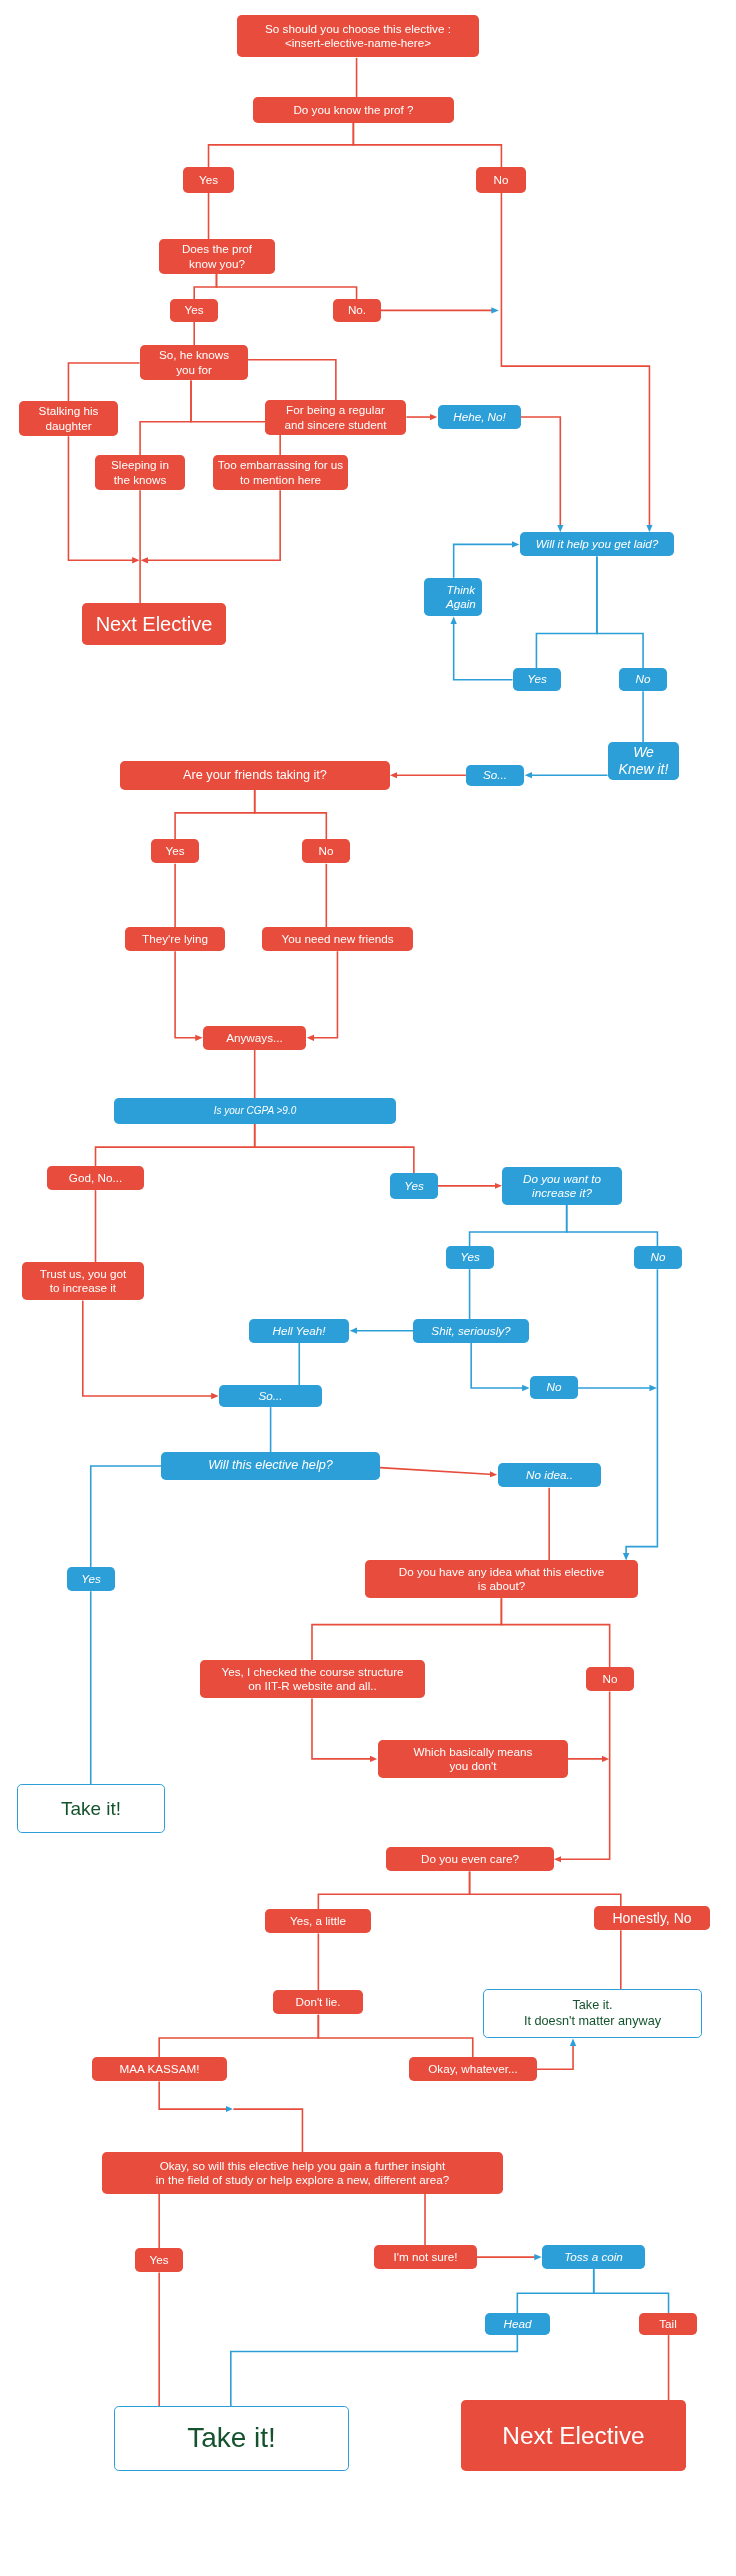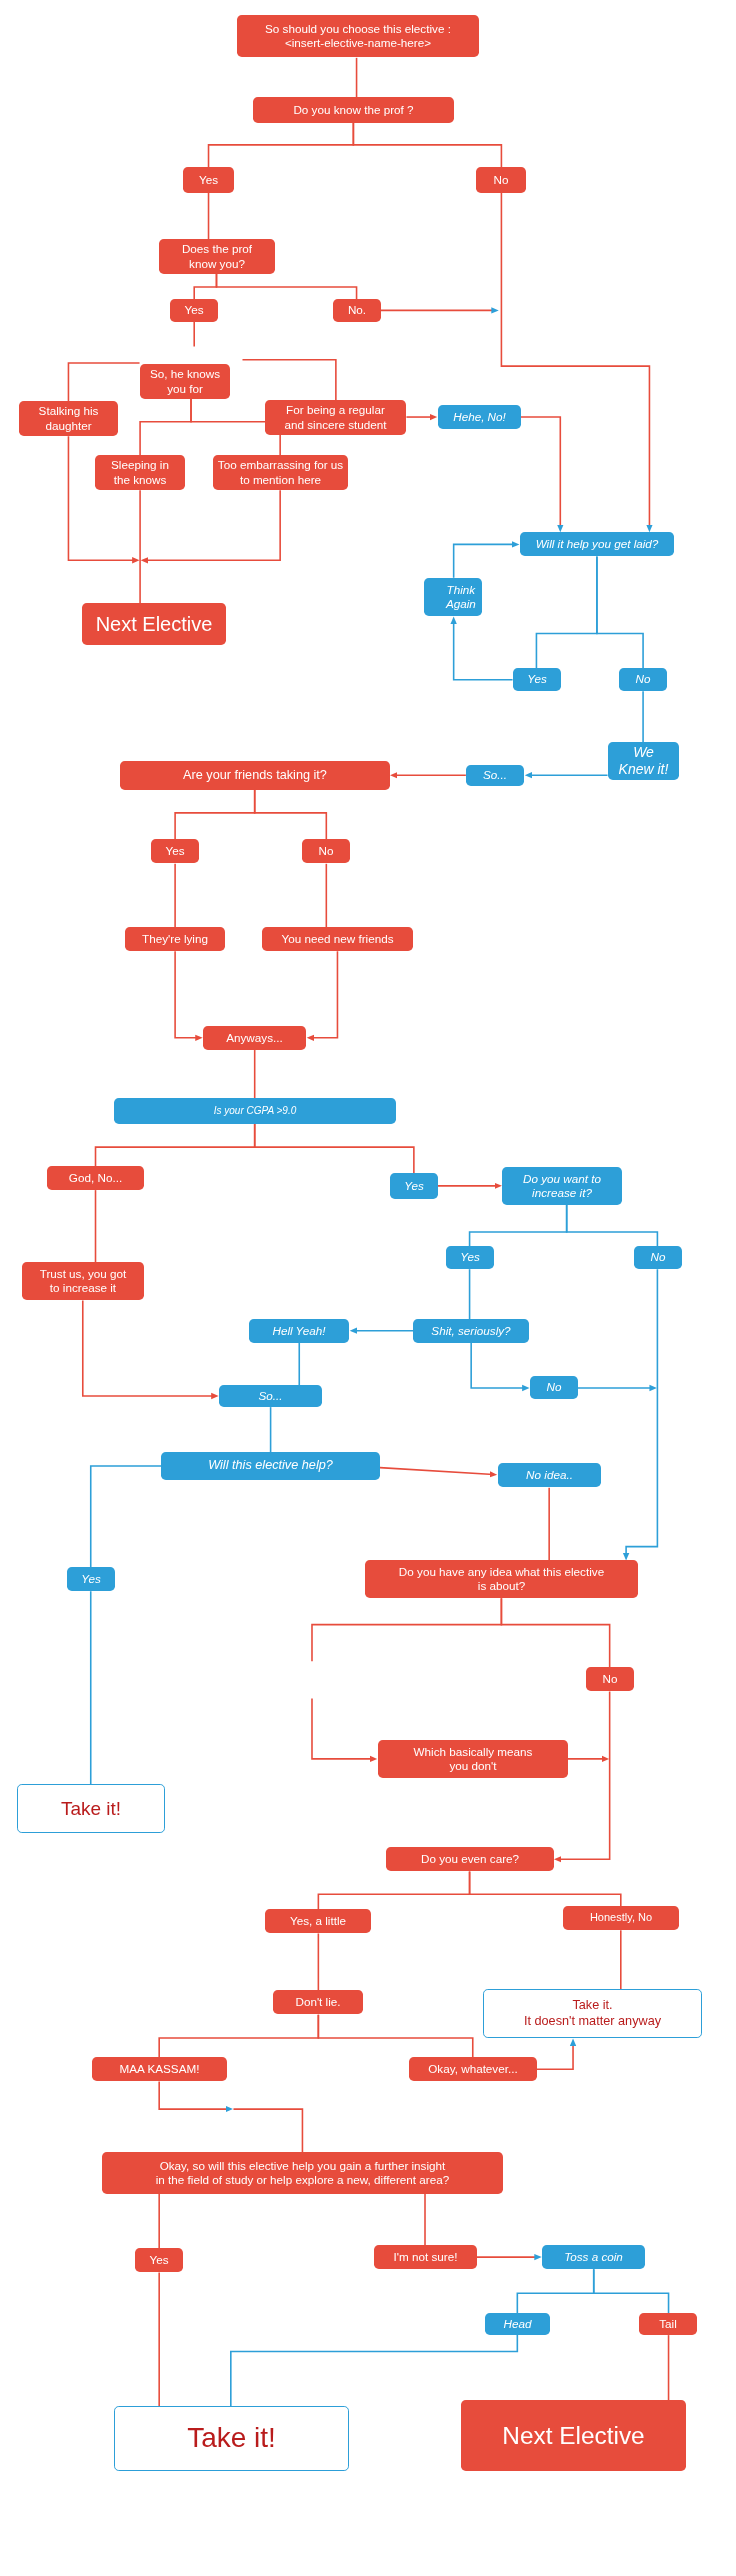--- a/index.html
+++ b/index.html
@@ -24,21 +24,21 @@
     align-items: center;
     justify-content: center;
     text-align: center;
     border-radius: 4.8px;
     white-space: pre-line;
     line-height: 1.22;
     padding: 1.1px 4.2px;
   }
   .node.red   { background: #e74c3c; color: #ffffff; }
   .node.blue  { background: #2d9fd8; color: #ffffff; font-style: italic; }
-  .node.outline { background: #ffffff; border: 1.6px solid #2d9fd8; color: #b91c1c; }
+  .node.outline { background: #ffffff; border: 1.6px solid #2d9fd8; color: #14532d; }
 </style>
 </head>
 <body>
 
 <div id="flowchart-canvas">
   <svg id="edges-layer" width="737" height="2576" viewBox="0 0 1389 4855" xmlns="http://www.w3.org/2000/svg">
     <defs>
       <marker id="arrow-red" markerUnits="userSpaceOnUse" markerWidth="16" markerHeight="14" refX="7" refY="7" orient="auto">
         <path d="M0,1 L14,7 L0,13 Z" fill="#e74c3c"></path>
       </marker>
@@ -122,21 +122,21 @@
 
 <div class="node red" style="left: 237px; top: 15.4px; width: 242px; height: 42px; font-size: 11.7px;"><span>So should you choose this elective :
 &lt;insert-elective-name-here&gt;</span></div>
     <div class="node red" style="left: 253px; top: 97px; width: 201px; height: 25.5px; font-size: 11.7px;"><span>Do you know the prof ?</span></div>
     <div class="node red" style="left: 183px; top: 167px; width: 51px; height: 25.5px; font-size: 11.7px;"><span>Yes</span></div>
     <div class="node red" style="left: 476px; top: 167px; width: 50px; height: 25.5px; font-size: 11.7px;"><span>No</span></div>
     <div class="node red" style="left: 159px; top: 239px; width: 116px; height: 35px; font-size: 11.7px;"><span>Does the prof
 know you?</span></div>
     <div class="node red" style="left: 170px; top: 299px; width: 48px; height: 23px; font-size: 11.7px;"><span>Yes</span></div>
     <div class="node red" style="left: 333px; top: 299px; width: 48px; height: 23px; font-size: 11.7px;"><span>No.</span></div>
-    <div class="node red" style="left: 140px; top: 345px; width: 90px; height: 35px; font-size: 11.7px; margin-top: 19px;"><span>So, he knows
+    <div class="node red" style="left: 140px; top: 345px; width: 108px; height: 35px; font-size: 11.7px;"><span>So, he knows
 you for</span></div>
     <div class="node red" style="left: 19px; top: 401px; width: 99px; height: 35px; font-size: 11.7px;"><span>Stalking his
 daughter</span></div>
     <div class="node red" style="left: 265px; top: 400px; width: 141px; height: 35px; font-size: 11.7px;"><span>For being a regular
 and sincere student</span></div>
     <div class="node blue" style="left: 438px; top: 405px; width: 83px; height: 24.4px; font-size: 11.7px;"><span>Hehe, No!</span></div>
     <div class="node red" style="left: 95px; top: 455px; width: 90px; height: 35px; font-size: 11.7px;"><span>Sleeping in
 the knows</span></div>
     <div class="node red" style="left: 213px; top: 455px; width: 135px; height: 35px; font-size: 11.7px;"><span>Too embarrassing for us
 to mention here</span></div>
@@ -166,27 +166,29 @@
     <div class="node blue" style="left: 634px; top: 1246px; width: 48px; height: 23px; font-size: 11.7px;"><span>No</span></div>
     <div class="node blue" style="left: 249px; top: 1319px; width: 100px; height: 24.4px; font-size: 11.7px;"><span>Hell Yeah!</span></div>
     <div class="node blue" style="left: 413px; top: 1319px; width: 116px; height: 24.4px; font-size: 11.7px;"><span>Shit, seriously?</span></div>
     <div class="node blue" style="left: 530px; top: 1376px; width: 48px; height: 23px; font-size: 11.7px;"><span>No</span></div>
     <div class="node blue" style="left: 219px; top: 1385px; width: 103px; height: 22px; font-size: 11.7px;"><span>So...</span></div>
     <div class="node blue" style="left: 161px; top: 1452px; width: 219px; height: 28px; font-size: 12.7px;"><span>Will this elective help?</span></div>
     <div class="node blue" style="left: 498px; top: 1463px; width: 103px; height: 24.4px; font-size: 11.7px;"><span>No idea..</span></div>
     <div class="node blue" style="left: 67px; top: 1567px; width: 48px; height: 24.4px; font-size: 11.7px;"><span>Yes</span></div>
     <div class="node red" style="left: 365px; top: 1560px; width: 273px; height: 38px; font-size: 11.7px;"><span>Do you have any idea what this elective
 is about?</span></div>
+    <div class="node red" style="left: 200px; top: 1660px; width: 225px; height: 38px; font-size: 11.7px;"><span>Yes, I checked the course structure
+on IIT-R website and all..</span></div>
     <div class="node red" style="left: 586px; top: 1667px; width: 48px; height: 24.4px; font-size: 11.7px;"><span>No</span></div>
     <div class="node red" style="left: 378px; top: 1740px; width: 190px; height: 38px; font-size: 11.7px;"><span>Which basically means
 you don't</span></div>
     <div class="node outline" style="left: 17px; top: 1784px; width: 148px; height: 49px; font-size: 19px;"><span>Take it!</span></div>
     <div class="node red" style="left: 386px; top: 1847px; width: 168px; height: 24.4px; font-size: 11.7px;"><span>Do you even care?</span></div>
     <div class="node red" style="left: 265px; top: 1909px; width: 106px; height: 24.4px; font-size: 11.7px;"><span>Yes, a little</span></div>
-    <div class="node red" style="left: 563px; top: 1906px; width: 116px; height: 24.4px; font-size: 11px;"><span>Honestly, No</span></div>
+    <div class="node red" style="left: 594px; top: 1906px; width: 116px; height: 24.4px; font-size: 14px;"><span>Honestly, No</span></div>
     <div class="node red" style="left: 273px; top: 1990px; width: 90px; height: 24.4px; font-size: 11.7px;"><span>Don't lie.</span></div>
     <div class="node outline" style="left: 483px; top: 1989px; width: 219px; height: 49px; font-size: 12.7px;"><span>Take it.
 It doesn't matter anyway</span></div>
     <div class="node red" style="left: 92px; top: 2057px; width: 135px; height: 24.4px; font-size: 11.7px;"><span>MAA KASSAM!</span></div>
     <div class="node red" style="left: 409px; top: 2057px; width: 128px; height: 24.4px; font-size: 11.7px;"><span>Okay, whatever...</span></div>
     <div class="node red" style="left: 102px; top: 2152px; width: 401px; height: 42px; font-size: 11.7px;"><span>Okay, so will this elective help you gain a further insight
 in the field of study or help explore a new, different area?</span></div>
     <div class="node red" style="left: 135px; top: 2248px; width: 48px; height: 24.4px; font-size: 11.7px;"><span>Yes</span></div>
     <div class="node red" style="left: 374px; top: 2245px; width: 103px; height: 24.4px; font-size: 11.7px;"><span>I'm not sure!</span></div>
     <div class="node blue" style="left: 542px; top: 2245px; width: 103px; height: 24.4px; font-size: 11.7px;"><span>Toss a coin</span></div>

